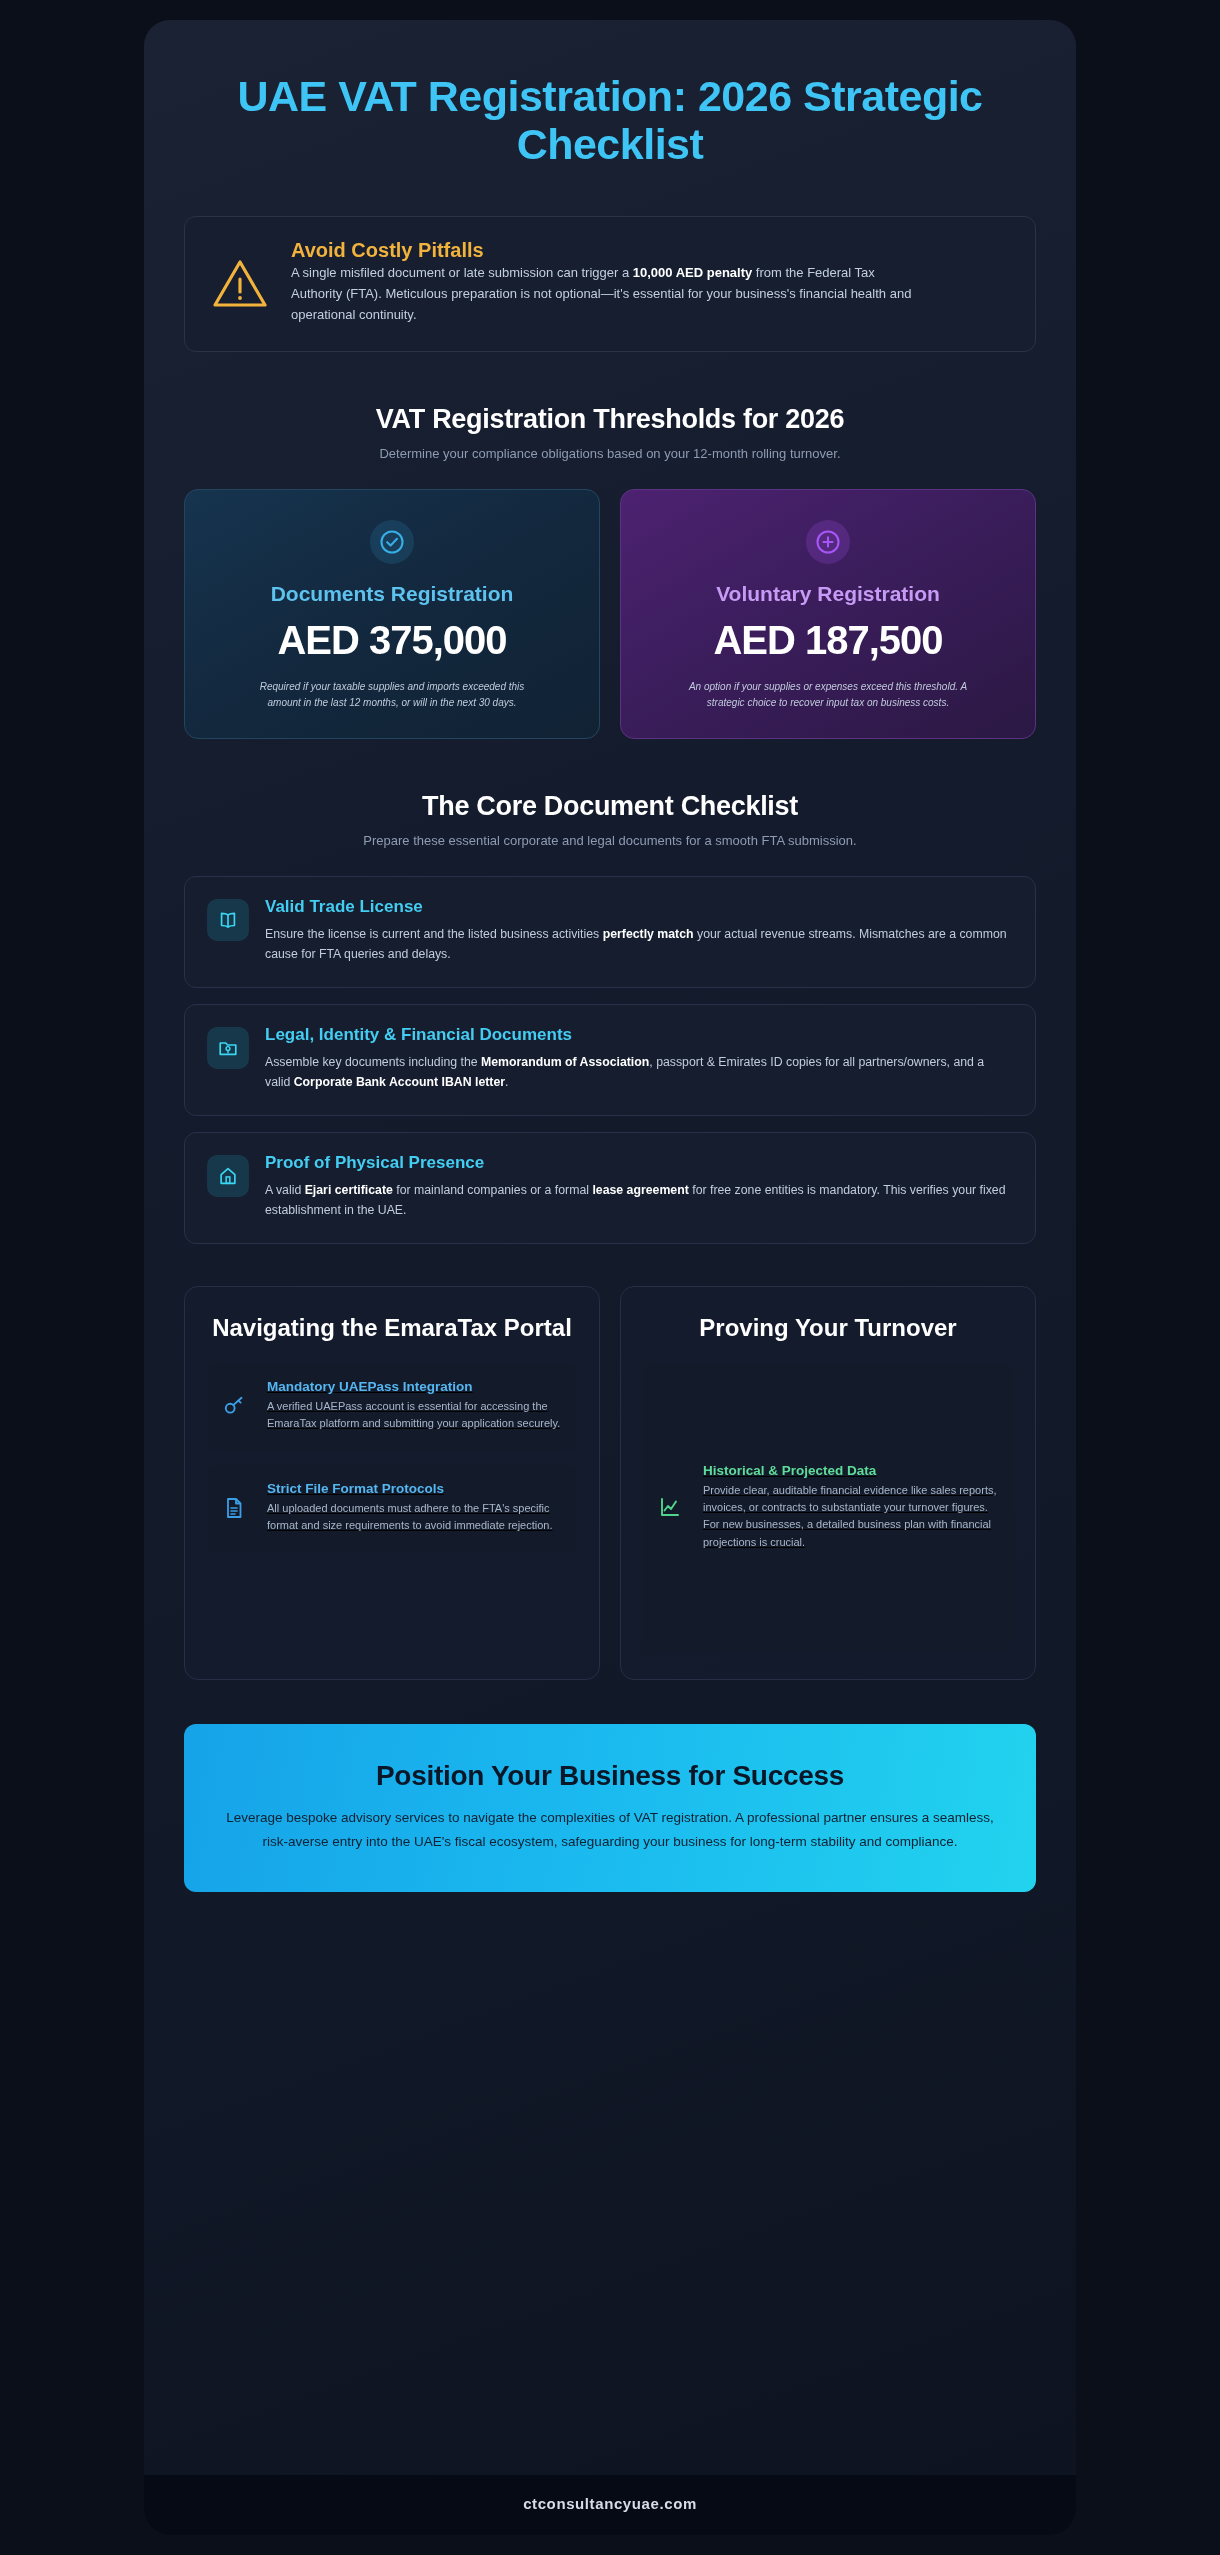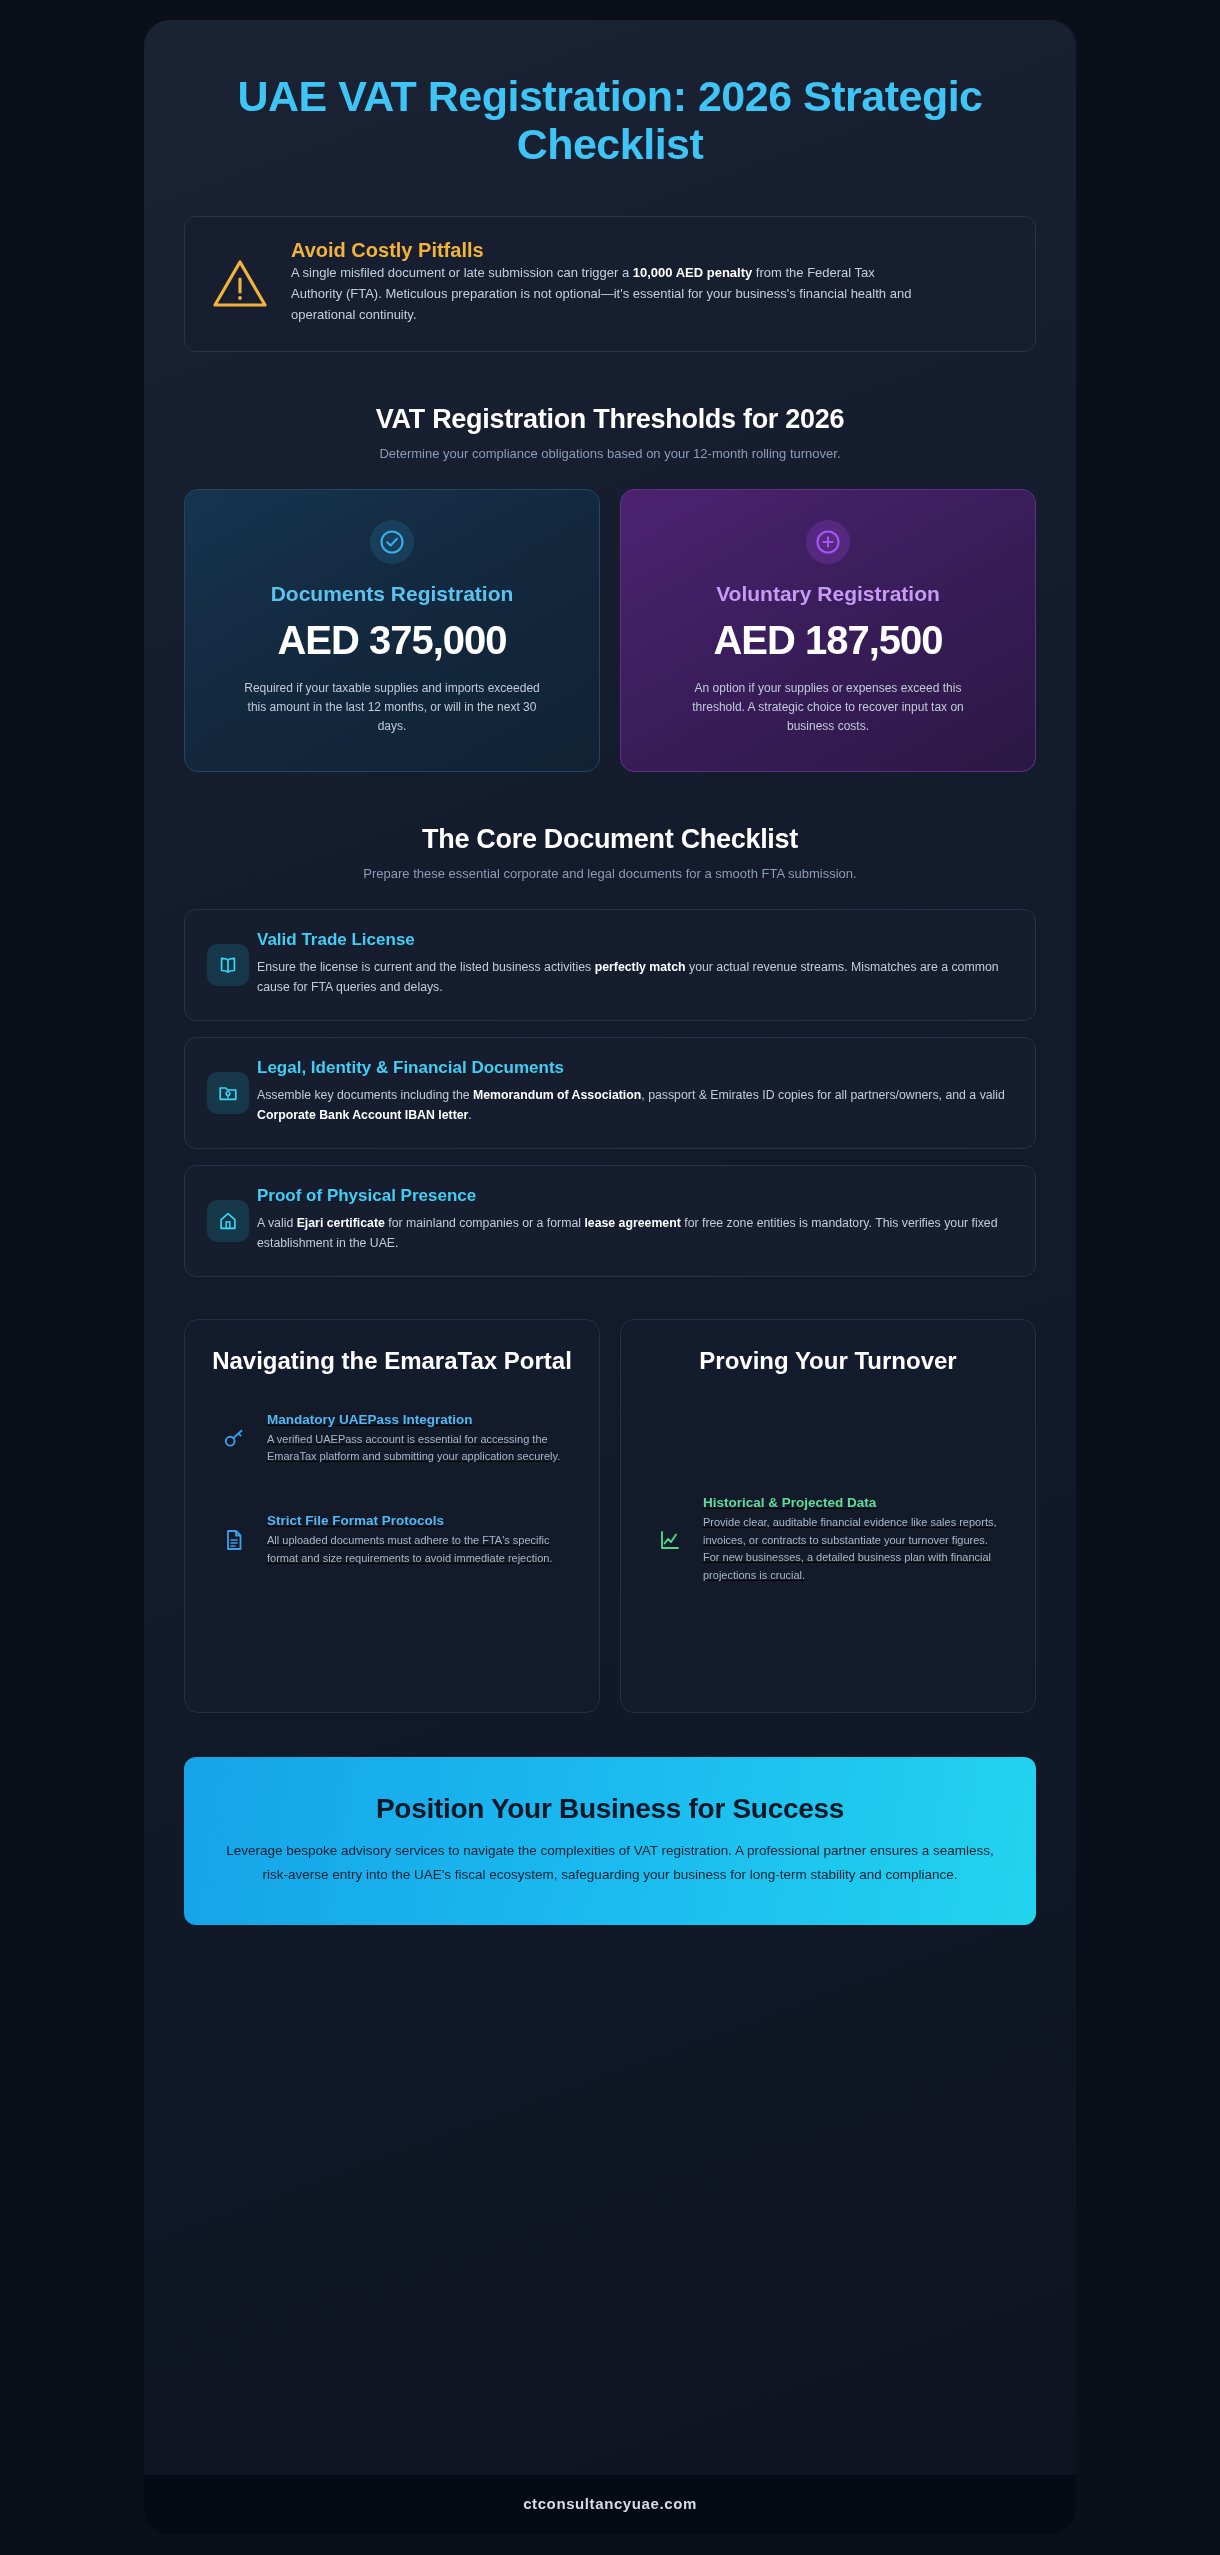--- a/index.html
+++ b/index.html
@@ -129,36 +129,37 @@
   .tcard.purple h3 { color:#c79bf5; }
   .tcard .amount {
     color:#ffffff;
     font-size:40px;
     font-weight:bold;
     letter-spacing:-1px;
     margin:12px 0 16px 0;
   }
   .tcard .desc {
     color:#c0cbdc;
-    font-size:12px;
+    font-size:10px;
     line-height:1.55;
     max-width:300px;
-    margin:8px auto;
+    margin:0 auto;
+    font-style:italic;
   }
 
   
   .checklist { margin-top:28px; display:flex; flex-direction:column; gap:16px; }
   .ck {
     background:#151d2e;
     border:1px solid #273149;
     border-radius:12px;
     padding:20px 24px 22px 22px;
     display:flex;
-    gap:8px;
-    align-items:center;
+    gap:16px;
+    align-items:flex-start;
   }
   .ck-ico {
     flex:0 0 auto;
     width:42px; height:42px;
     border-radius:10px;
     background:#16384a;
     display:flex; align-items:center; justify-content:center;
     margin-top:2px;
   }
   .ck-body h4 {

